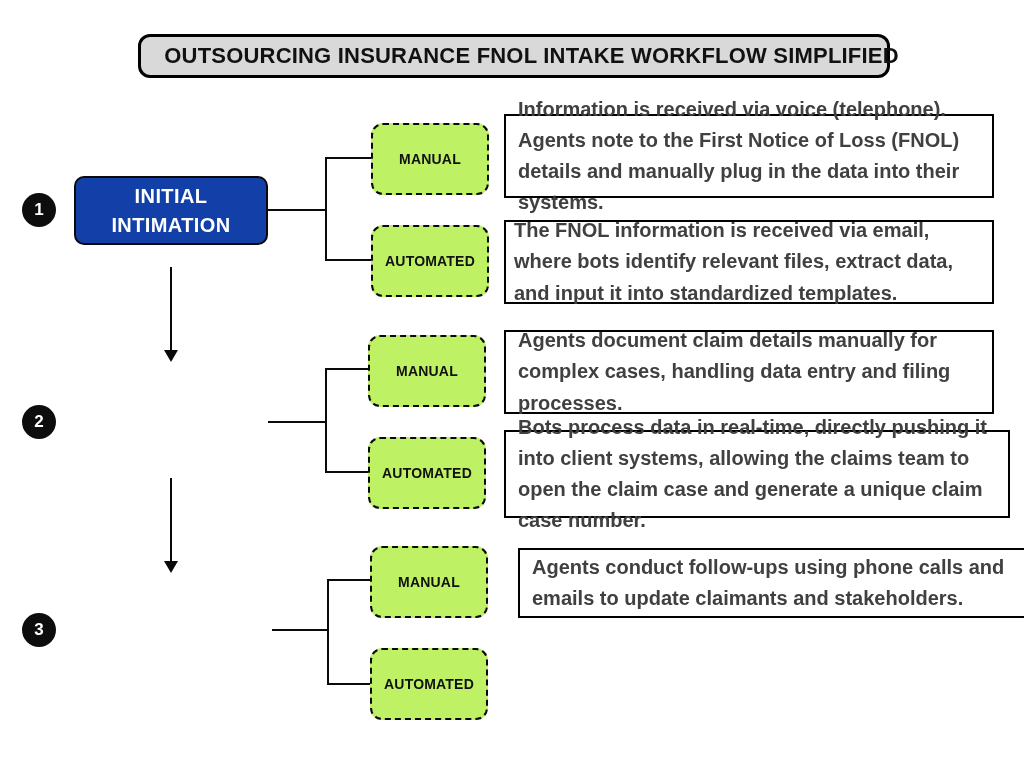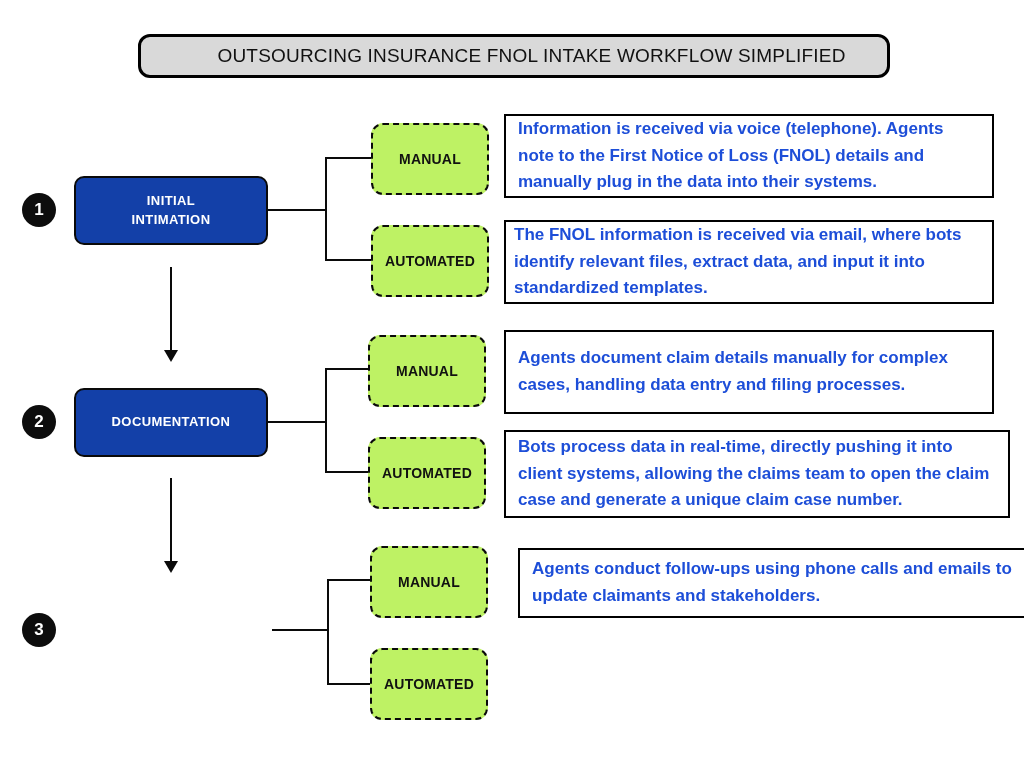--- a/index.html
+++ b/index.html
@@ -30,22 +30,22 @@
     height: 44px;
     background: #d9d9d9;
     border: 3px solid #000000;
     border-radius: 12px;
     display: flex;
     align-items: center;
     justify-content: center;
     box-sizing: border-box;
   }
   .title-text {
-    font-size: 19px;
-    font-weight: normal;
+    font-size: 22px;
+    font-weight: bold;
     color: #111111;
     letter-spacing: 0.2px;
     white-space: nowrap;
     margin-left: 35px;
   }
 
   
   .badge {
     position: absolute;
     width: 34px;
@@ -69,21 +69,21 @@
     border-radius: 10px;
     box-sizing: border-box;
     display: flex;
     align-items: center;
     justify-content: center;
     text-align: center;
     padding: 4px 8px;
   }
   .stage-label {
     color: #ffffff;
-    font-size: 13px;
+    font-size: 20px;
     font-weight: bold;
     line-height: 1.42;
     letter-spacing: 0.4px;
     white-space: pre-line;
   }
 
   
   .mode-box {
     position: absolute;
     width: 118px;
@@ -108,22 +108,22 @@
   .desc-box {
     position: absolute;
     background: #ffffff;
     border: 2px solid #000000;
     box-sizing: border-box;
     display: flex;
     align-items: center;
     padding: 8px 12px;
   }
   .desc-text {
-    color: #1d4ed8;
-    font-size: 17px;
+    color: #404040;
+    font-size: 20px;
     font-weight: bold;
     line-height: 1.56;
   }
 
   
   .ln {
     position: absolute;
     background: #0a0a0a;
   }
   .ln-h { height: 2px; }
@@ -176,23 +176,20 @@
   </div>
   <div class="desc-box" style="left:504px; top:220px; width:490px; height:84px;padding-left:8px;">
     <span class="desc-text">The FNOL information is received via email, where bots identify relevant files, extract data, and input it into standardized templates.</span>
   </div>
 
   <div class="arrow-shaft" style="left:170px; top:267px; height:85px;"></div>
   <div class="arrow-head" style="left:164px; top:350px;"></div>
 
   <div class="badge" style="left:22px; top:405px;">2</div>
 
-  <div class="stage-box" style="left:74px; top:388px; width:194px; height:69px;">
-    <span class="stage-label">DOCUMENTATION</span>
-  </div>
 
   <div class="ln ln-h" style="left:268px; top:421px; width:58px;"></div>
   <div class="ln ln-v" style="left:325px; top:369px; height:104px;"></div>
   <div class="ln ln-h" style="left:325px; top:368px; width:45px;"></div>
   <div class="ln ln-h" style="left:325px; top:471px; width:45px;"></div>
 
   <div class="mode-box" style="left:368px; top:335px;">
     <span class="mode-label">MANUAL</span>
   </div>
   <div class="mode-box" style="left:368px; top:437px;">

